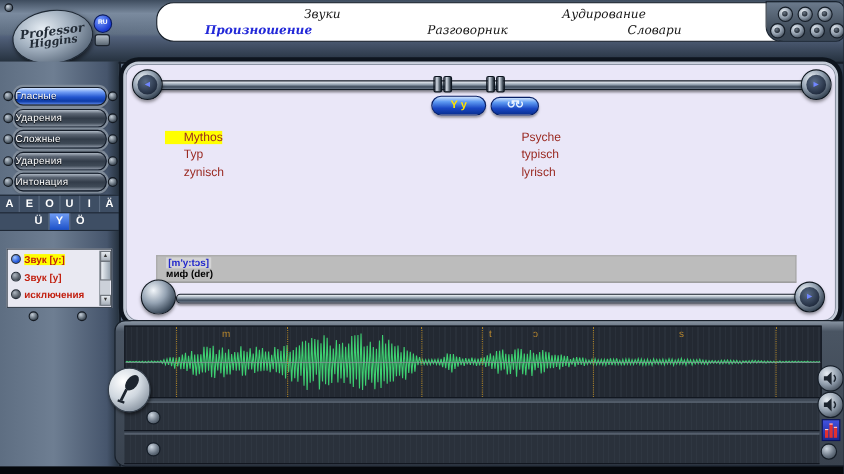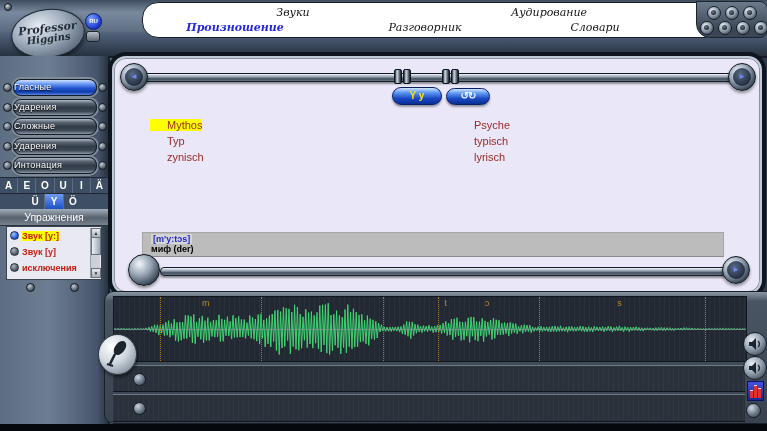--- a/index.html
+++ b/index.html
@@ -208,21 +208,20 @@
       <span class="lcell">U</span>
       <span class="lcell">I</span>
       <span class="lcell">Ä</span>
     </div>
     <div id="letters2">
       <span class="lcell">Ü</span>
       <span class="lcell active">Y</span>
       <span class="lcell">Ö</span>
     </div>
 
-    <div id="ex-title">Упражнения</div>
     <div id="ex-panel">
       <div class="ex-item selected" style="top:3px;">
         <span class="bullet"></span><span class="ex-label">Звук [y:]</span>
       </div>
       <div class="ex-item" style="top:19px;">
         <span class="bullet"></span><span class="ex-label">Звук [y]</span>
       </div>
       <div class="ex-item" style="top:35px;">
         <span class="bullet"></span><span class="ex-label">исключения</span>
       </div>

